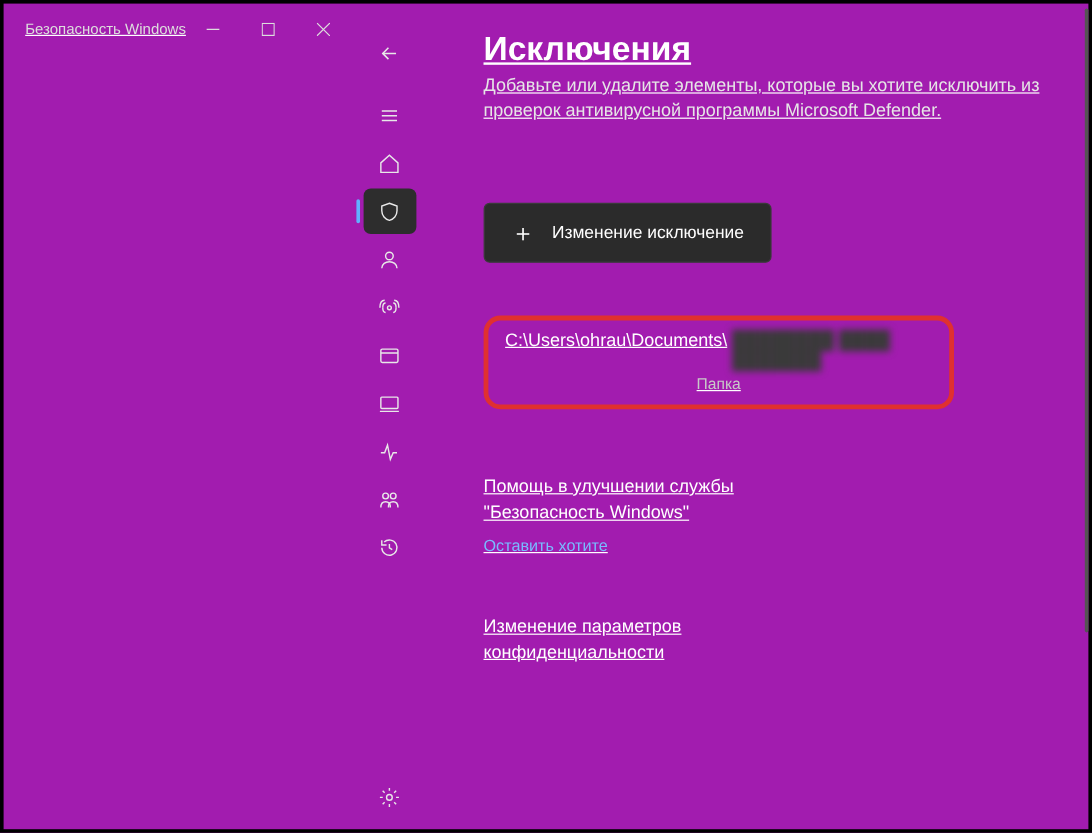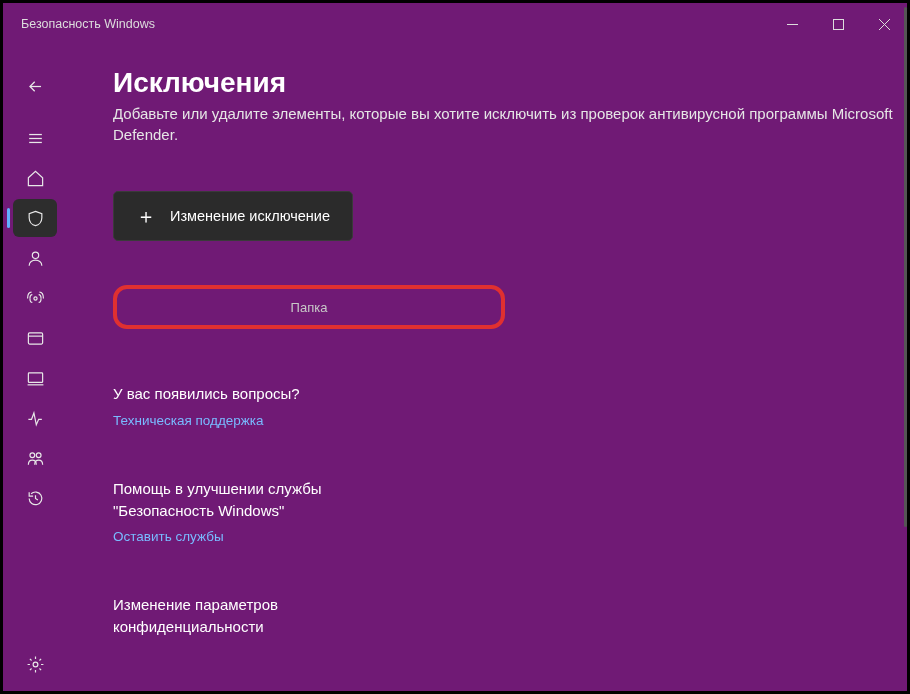--- a/index.html
+++ b/index.html
@@ -9,24 +9,25 @@
     color: #fff;
     width: 910px;
     height: 694px;
     overflow: hidden;
     position: relative;
   }
   .window {
     width: 904px;
     height: 688px;
     margin: 3px;
-    background: #701a75;
+    background: #a21caf;
     position: relative;
     display: flex;
-    flex-direction: column;
+    flex-direction: row;
+    text-decoration: underline;
   }
   
   .titlebar {
     height: 42px;
     display: flex;
     align-items: center;
     justify-content: space-between;
     padding-left: 18px;
     font-size: 12.5px;
     color: #ddd;
@@ -95,21 +96,21 @@
   }
   h1 {
     font-size: 28px;
     font-weight: 600;
     margin-bottom: 4px;
   }
   .description {
     font-size: 15px;
     color: #e6e6e6;
     line-height: 1.4;
-    margin-bottom: 46px;
+    margin-bottom: 66px;
     max-width: 780px;
   }
   .add-btn {
     display: inline-flex;
     align-items: center;
     gap: 14px;
     background: #2b2b2b;
     border: 1px solid #3a3a3a;
     color: #fff;
     font-size: 14.5px;
@@ -293,31 +294,31 @@
     <div class="main">
       <h1>Исключения</h1>
       <p class="description">Добавьте или удалите элементы, которые вы хотите исключить из проверок антивирусной программы Microsoft Defender.</p>
 
       <button class="add-btn">
         <span class="plus">＋</span>
         <span>Изменение исключение</span>
       </button>
 
       <div class="exclusion-item">
+        <div class="exclusion-path">
+          <span>C:\Users\ohrau\Documents\</span>
+          <span class="blurred">████████ ████ ███████</span>
+        </div>
         <div class="exclusion-type">Папка</div>
       </div>
 
-      <div class="section">
-        <h3>У вас появились вопросы?</h3>
-        <div class="link">Техническая поддержка</div>
-      </div>
 
       <div class="section">
         <h3>Помощь в улучшении службы "Безопасность Windows"</h3>
-        <div class="link">Оставить службы</div>
+        <div class="link">Оставить хотите</div>
       </div>
 
       <div class="section compact">
         <h3>Изменение параметров конфиденциальности</h3>
       </div>
     </div>
   </div>
 
   <div class="scroll-track">
     <div class="scroll-thumb"></div>

